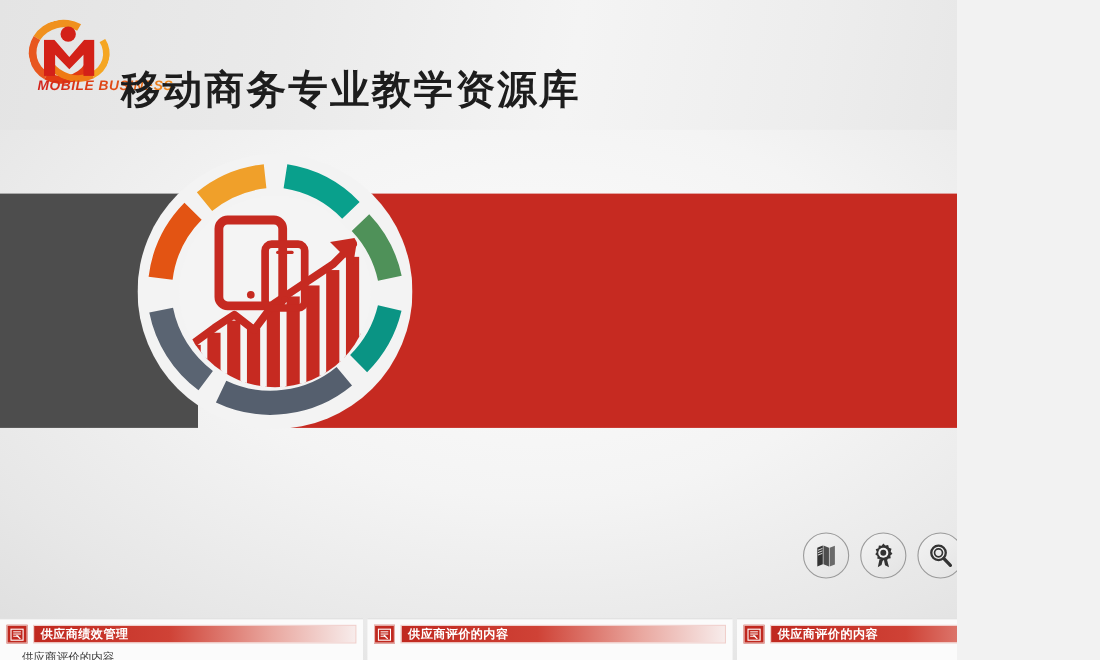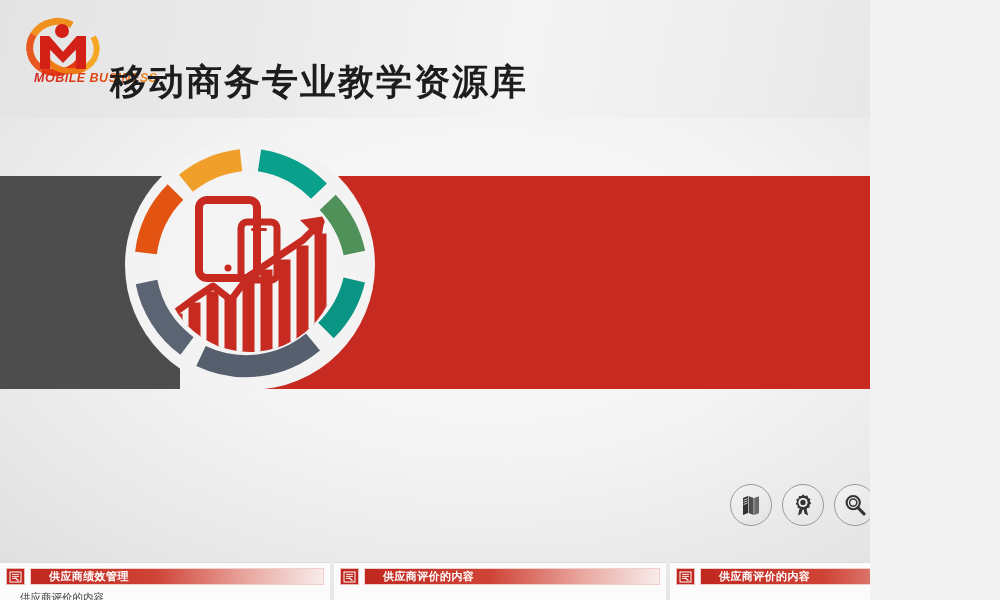--- a/index.html
+++ b/index.html
@@ -124,21 +124,21 @@
     width:19px; height:17px; flex:0 0 auto;
     background:#c0281f; border:1px solid #e8b9b5;
     display:flex; align-items:center; justify-content:center;
   }
   .panel-badge svg{ display:block; }
   .panel-title-bar{
     flex:1 1 auto; height:17px;
     background:linear-gradient(90deg,#c0281f 0%,#cf4236 42%,#e9a79f 74%,#f7eceb 100%);
     border:1px solid #f0cfcb;
     display:flex; align-items:center;
-    padding-left:18px;
+    padding-left:6px;
     overflow:hidden;
   }
   .panel-title{
     font-size:11px; font-weight:bold; color:#ffffff;
     letter-spacing:.4px; white-space:nowrap;
     font-family:"DejaVu Sans",sans-serif;
     line-height:1;
   }
   .panel-body{
     margin-top:6px; padding-left:14px;

